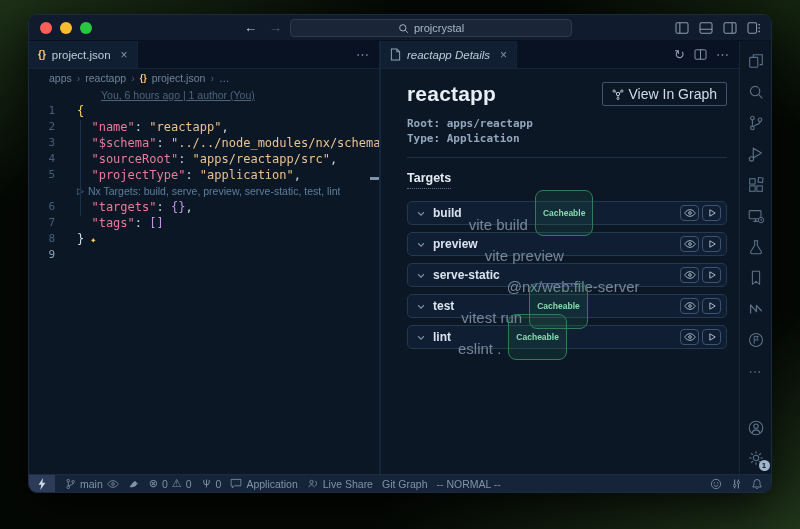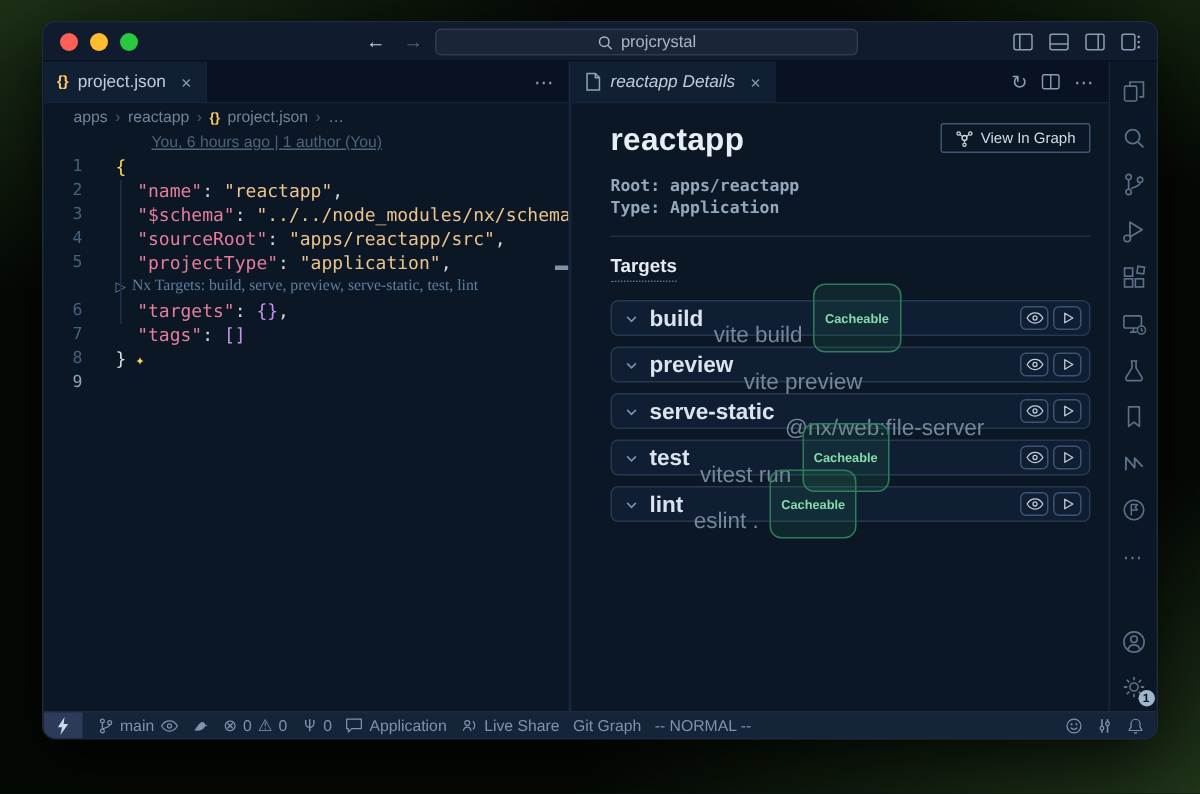--- a/index.html
+++ b/index.html
@@ -52,38 +52,38 @@
   .breadcrumbs .sep { color:#4a5d74; }
   .breadcrumbs .bc-json { color:#ffcb6b; font-weight:bold; font-size:9px; }
   
   .editor { flex:1; position:relative; overflow:hidden; font-family:"DejaVu Sans Mono", monospace; font-size:12px; padding-top:1px; }
   .code-row { display:flex; height:16px; line-height:16px; white-space:pre; }
   .code-row .ln { width:38px; flex:none; text-align:right; padding-right:12px; color:#44607c; font-size:11px; }
   .code-row .ln.active { color:#8ba3bd; }
   .code-row .content { padding-left:10px; overflow:hidden; }
   .row-blame { height:15px; line-height:15px; }
   .row-blame .content { padding-left:34px; color:#4e6379; font-size:10.5px; font-family:"Liberation Sans", sans-serif;text-decoration:underline; }
-  .row-lens .content { color:#5d7f9d; font-size:10.5px; font-family:Liberation Serif, serif; display:flex; align-items:flex-end; gap:4px; }
+  .row-lens .content { color:#5d7f9d; font-size:10.5px; font-family:Liberation Sans, sans-serif; display:flex; align-items:flex-end; gap:4px; }
   .lens-play { font-size:9px; }
   .tok.key{color:#e57e9a}.tok.str{color:#ecc48d}.tok.punc{color:#ced6e0}
   .tok.bracket{color:#c792ea}.tok.brace1{color:#ffd75e}.tok.brace2{color:#d6deeb}
   .tok.sparkle{color:#ffd75e; font-size:10px;}
   .indent-guide { position:absolute; left:51px; top:33px; width:1px; height:96px; background:#1d3049; }
   .overview-dash { position:absolute; right:0; top:90px; width:9px; height:3px; background:#7e92a8; }
   
   .panel { flex:1; padding:13px 12px 0 26px; overflow:hidden; color:#c5d1e0; }
   .panel-head { display:flex; align-items:flex-start; justify-content:space-between; }
   .panel-title { font-size:21px; font-weight:700; color:#e8eef5; letter-spacing:.2px; }
-  .btn-graph { display:flex; align-items:center; gap:5px; border:1px solid #3d5470; border-radius:2px; background:transparent; color:#d2dce8; font-size:10px; padding:3px 9px; font-family:inherit; }
+  .btn-graph { display:flex; align-items:center; gap:5px; border:1px solid #3d5470; border-radius:2px; background:transparent; color:#d2dce8; font-size:14px; padding:3px 9px; font-family:inherit; }
   .panel-meta { margin-top:10px; font-family:"DejaVu Sans Mono", monospace; font-size:11px; line-height:15px; color:#93a7bd;font-weight:bold; }
   .panel-hr { border:none; border-top:1px solid #1d3147; margin:11px 0 10px 0; }
   .targets-heading { display:inline-block; font-size:12.5px; font-weight:700; color:#e4ebf3; border-bottom:1px dotted #5a7187; padding-bottom:3px; margin-bottom:12px; }
   .target-card { display:flex; align-items:center; gap:7px; height:24px; border:1px solid #24384f; background:#0f1e33; border-radius:5px; margin-bottom:7px; padding:0 5px 0 8px; }
   .t-chevron { color:#7d91a8; flex:none; }
-  .t-name { font-size:15px; font-weight:700; color:#dbe4ee; }
+  .t-name { font-size:12px; font-weight:700; color:#dbe4ee; }
   .t-cmd { font-size:15px; color:#76879c;margin-top:23px; }
   .t-badge { font-size:8.5px; color:#86dcad; border:1px solid #2e7d56; background:rgba(46,160,96,.12); border-radius:8px; padding:17px 7px; font-weight:700; }
   .t-actions { margin-left:auto; display:flex; gap:3px; }
   .t-btn { width:19px; height:16px; border:1px solid #3c546f; border-radius:4px; background:transparent; color:#c3d0de; display:flex; align-items:center; justify-content:center; padding:0; }
   
   .activitybar { width:32px; flex:none; border-left:1px solid #16263c; display:flex; flex-direction:column; align-items:center; padding:10px 0 6px; gap:11px; color:#5c7187; }
   .ab-icon { width:20px; height:20px; display:flex; align-items:center; justify-content:center; position:relative; }
   .ab-more { font-size:13px; letter-spacing:1px; }
   .ab-bottom { margin-top:auto; display:flex; flex-direction:column; gap:10px; align-items:center; }
   .gear-badge { position:absolute; right:-4px; bottom:-3px; width:11px; height:11px; border-radius:50%; background:#9fb6cc; color:#0c1726; font-size:8px; font-weight:700; display:flex; align-items:center; justify-content:center; }

